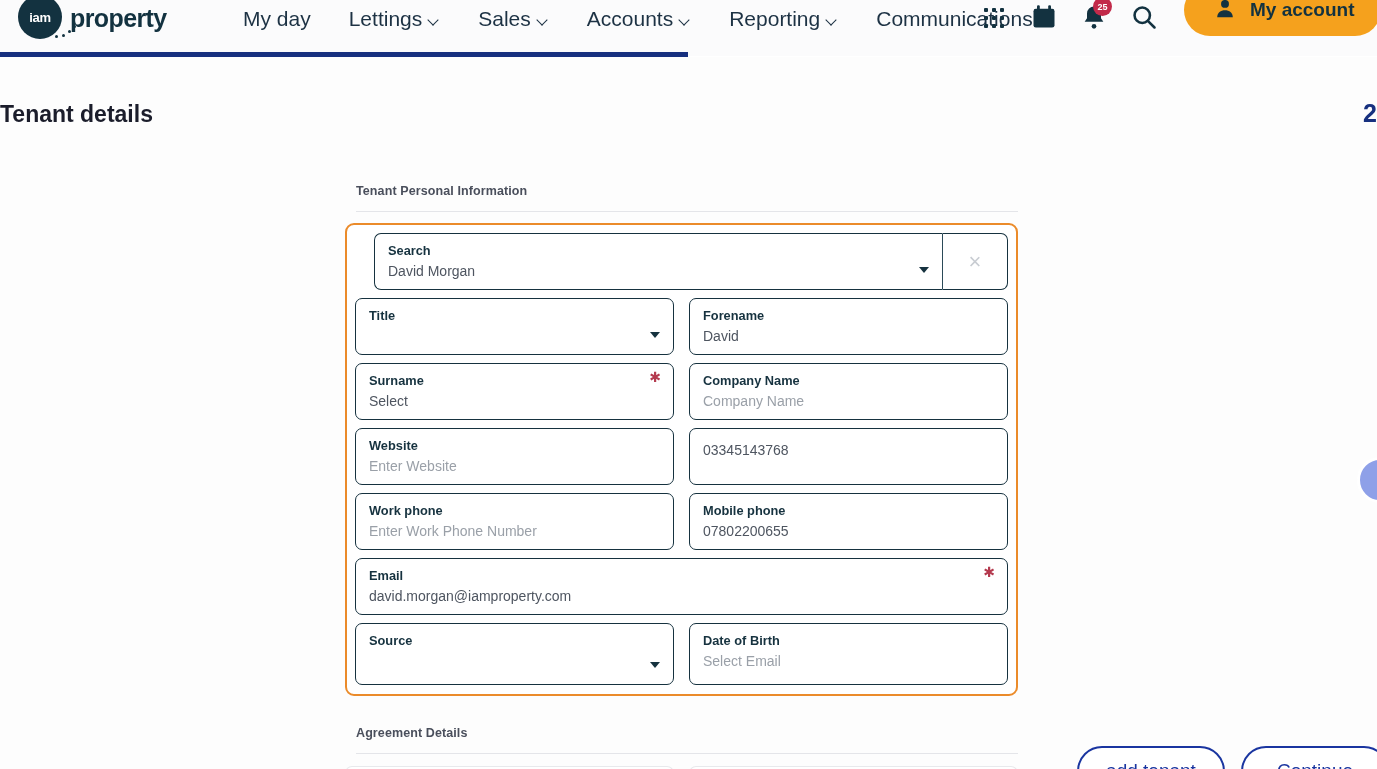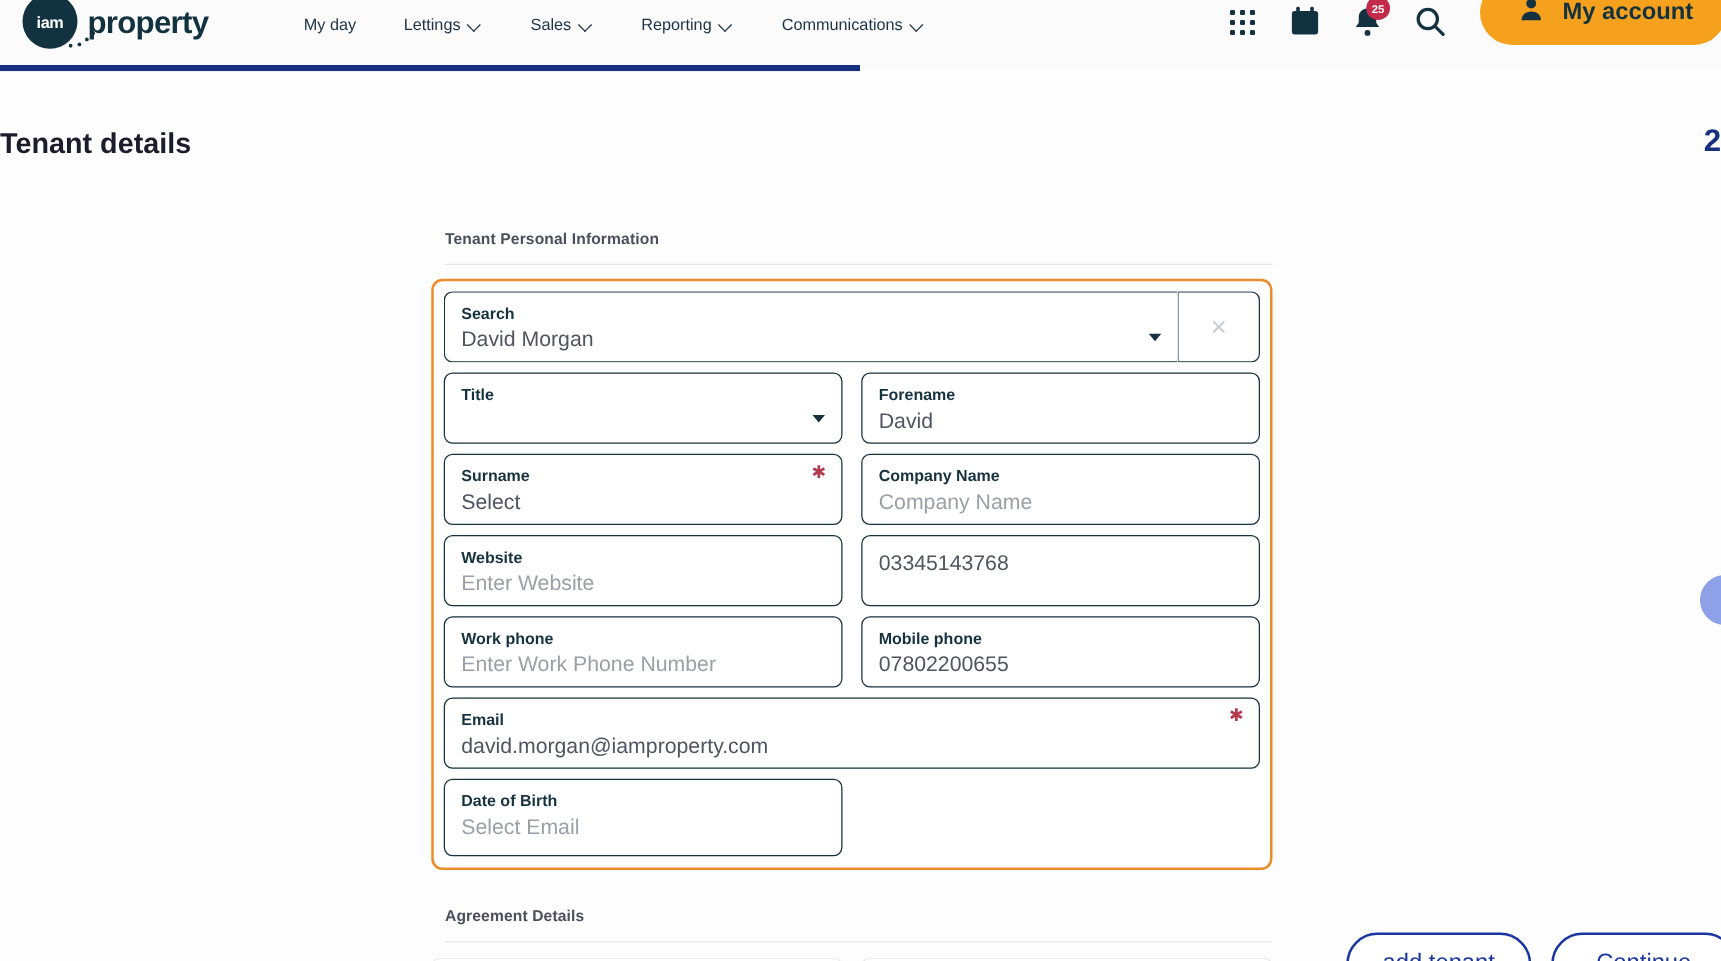--- a/index.html
+++ b/index.html
@@ -80,21 +80,21 @@
     display: flex;
     align-items: center;
     gap: 0;
   }
   .nav-item {
     display: flex;
     align-items: center;
     gap: 7px;
     padding: 0 19px;
     height: 38px;
-    font-size: 13px;
+    font-size: 21px;
     color: #1d3244;
     cursor: pointer;
     white-space: nowrap;
   }
   .nav-item:first-child { padding-left: 0; }
   .chev {
     width: 11px; height: 7px;
     position: relative;
     display: inline-block;
   }
@@ -238,21 +238,21 @@
   }
   .field.tall { height: 62px; }
   .field-label {
     font-size: 12.8px;
     font-weight: bold;
     color: #16323f;
     line-height: 16px;
   }
   .field-value {
     margin-top: 3px;
-    font-size: 17px;
+    font-size: 14px;
     color: #4e5560;
     line-height: 19px;
   }
   .field-value.placeholder { color: #9aa0a8; }
   .req-star {
     position: absolute;
     right: 12px; top: 6px;
     color: #b43a4e;
     font-size: 14px;
     line-height: 14px;
@@ -269,20 +269,21 @@
 
   
   .search-row {
     display: flex;
     align-items: stretch;
   }
   .search-field {
     flex: 1;
     border-radius: 7px 0 0 7px;
     border-right: none;
+    margin-left: 19px;
   }
   .clear-btn {
     width: 66px;
     border: 1.4px solid #16323f;
     border-left: 1px solid #2b4a58;
     border-radius: 0 7px 7px 0;
     background: #fff;
     display: flex;
     align-items: center;
     justify-content: center;
@@ -378,20 +379,24 @@
     </div>
     <div class="nav-item">
       <span>Lettings</span>
       <span class="chev"></span>
     </div>
     <div class="nav-item">
       <span>Sales</span>
       <span class="chev"></span>
     </div>
     <div class="nav-item">
+      <span>Accounts</span>
+      <span class="chev"></span>
+    </div>
+    <div class="nav-item">
       <span>Reporting</span>
       <span class="chev"></span>
     </div>
     <div class="nav-item">
       <span>Communications</span>
       <span class="chev"></span>
     </div>
   </div>
 
   <div class="nav-underline"></div>
@@ -510,20 +515,25 @@
             <div class="field-label">Mobile phone</div>
             <div class="field-value">07802200655</div>
           </div>
 
           <div class="field span2">
             <div class="field-label">Email</div>
             <div class="field-value">david.morgan@iamproperty.com</div>
             <span class="req-star">✱</span>
           </div>
 
+          <div class="field tall">
+            <div class="field-label">Source</div>
+            <div class="field-value placeholder"></div>
+            <span class="caret"></span>
+          </div>
 
           <div class="field tall">
             <div class="field-label">Date of Birth</div>
             <div class="field-value placeholder">Select Email</div>
           </div>
 
         </div>
       </div>
     </div>
 

